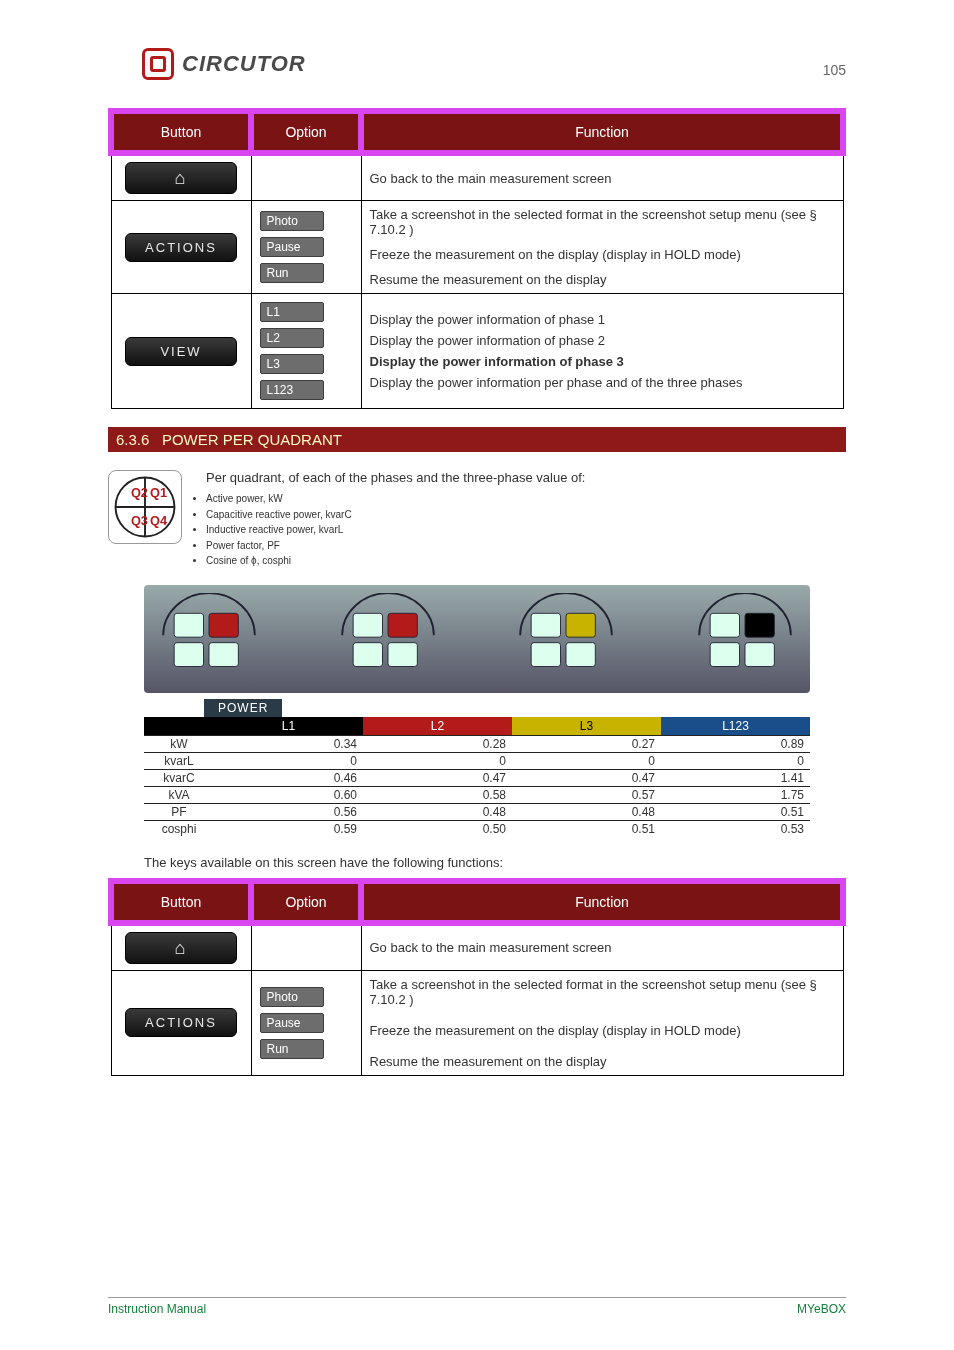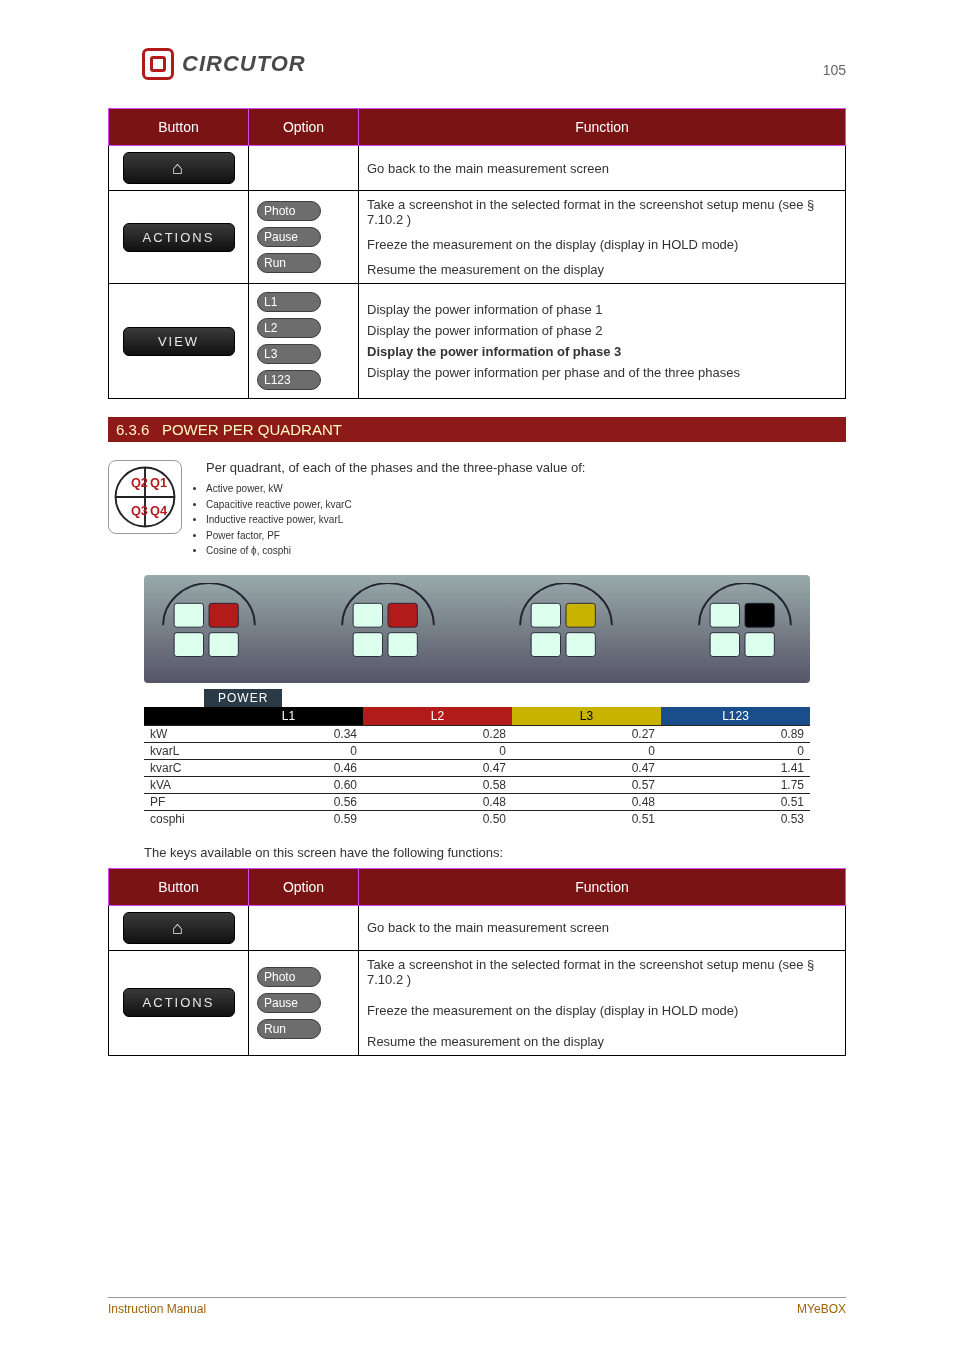--- a/index.html
+++ b/index.html
@@ -30,40 +30,40 @@
   }
 
   .page-num-top { position:absolute; top:62px; right:108px; font-size:14px; color:#666;}
 
   
   table.opt {
     width:100%; border-collapse:collapse; margin-bottom:18px;
   }
   table.opt th {
     background:#7a1313; color:#fff; font-weight:normal; padding:10px 8px;
-    border:1px solid #d946ef; text-align:center; font-size:14px;
+    border:6px solid #d946ef; text-align:center; font-size:14px;
   }
   table.opt td {
     border:1px solid #000; padding:6px 8px; vertical-align:middle; background:#fff;
   }
   .col-btn { width:140px; text-align:center;}
   .col-opt { width:110px; font-size:13px;}
   .col-fn  { font-size:13px;}
 
   .pill-btn {
     display:inline-block; min-width:112px; padding:6px 14px;
     background:linear-gradient(#3a3a3a,#111);
     border:1px solid #000; border-radius:6px;
     color:#e8e8e8; letter-spacing:2px; font-size:13px; text-align:center;
   }
   .home-glyph { font-size:18px; line-height:1;}
 
   .grey-chip {
     display:block; background:#6d6d6d; color:#fff; border:1px solid #3e3e3e;
-    border-radius:10px; padding:2px 6px; margin:2px 0; font-size:12px; width:64px;
+    border-radius:2px; padding:2px 6px; margin:2px 0; font-size:12px; width:64px;
   }
   .chip-stack { display:flex; flex-direction:column; gap:2px; }
 
   
   .section-bar {
     background:#8e1919; color:#fef9c3; width:100%; padding:4px 8px;
     font-size:15px; margin:8px 0 18px 0;
   }
   .section-lead {
     display:flex; gap:24px; align-items:flex-start; margin-bottom:16px;
@@ -101,27 +101,27 @@
     color:#fff; padding:2px 4px; font-weight:normal; text-align:center;
   }
   table.pwr thead th:nth-child(1){ background:#000; width:70px; text-align:left;}
   table.pwr thead th:nth-child(2){ background:#000; }
   table.pwr thead th:nth-child(3){ background:#b31b1b;}
   table.pwr thead th:nth-child(4){ background:#c7b300; color:#000;}
   table.pwr thead th:nth-child(5){ background:#1a4e8a;}
   table.pwr td {
     border-top:1px solid #222; padding:1px 6px; text-align:right; background:#fff;
   }
-  table.pwr td:first-child { text-align:left; }
+  table.pwr td:first-child { text-align:center; }
 
   .paragraph { margin:18px 36px 8px 36px; font-size:13px; }
 
   .footer {
     position:absolute; left:108px; right:108px; bottom:34px;
-    display:flex; justify-content:space-between; font-size:12px; color:#a16207;
+    display:flex; justify-content:space-between; font-size:12px; color:#15803d;
     border-top:1px solid #999; padding-top:4px;
   }
 </style>
 </head>
 <body>
 
 <div class="logo-row">
   <span class="logo-mark"></span>
   <span class="logo-text">CIRCUTOR</span>
 </div>

